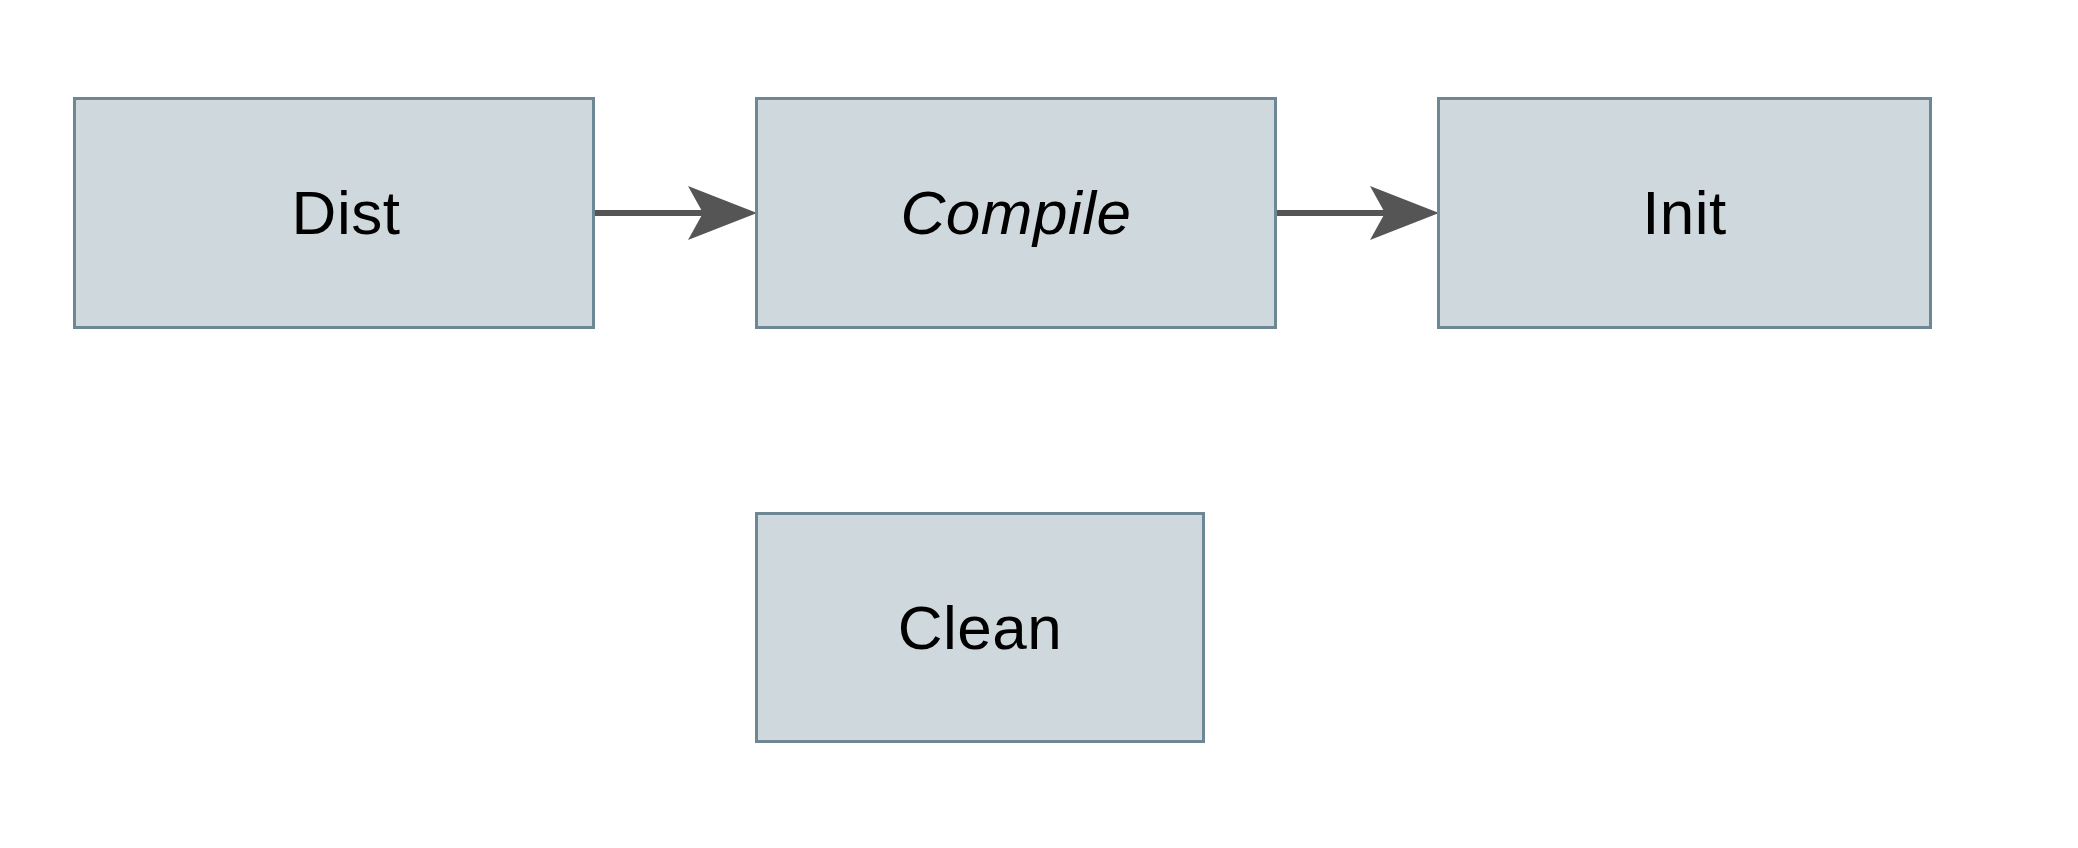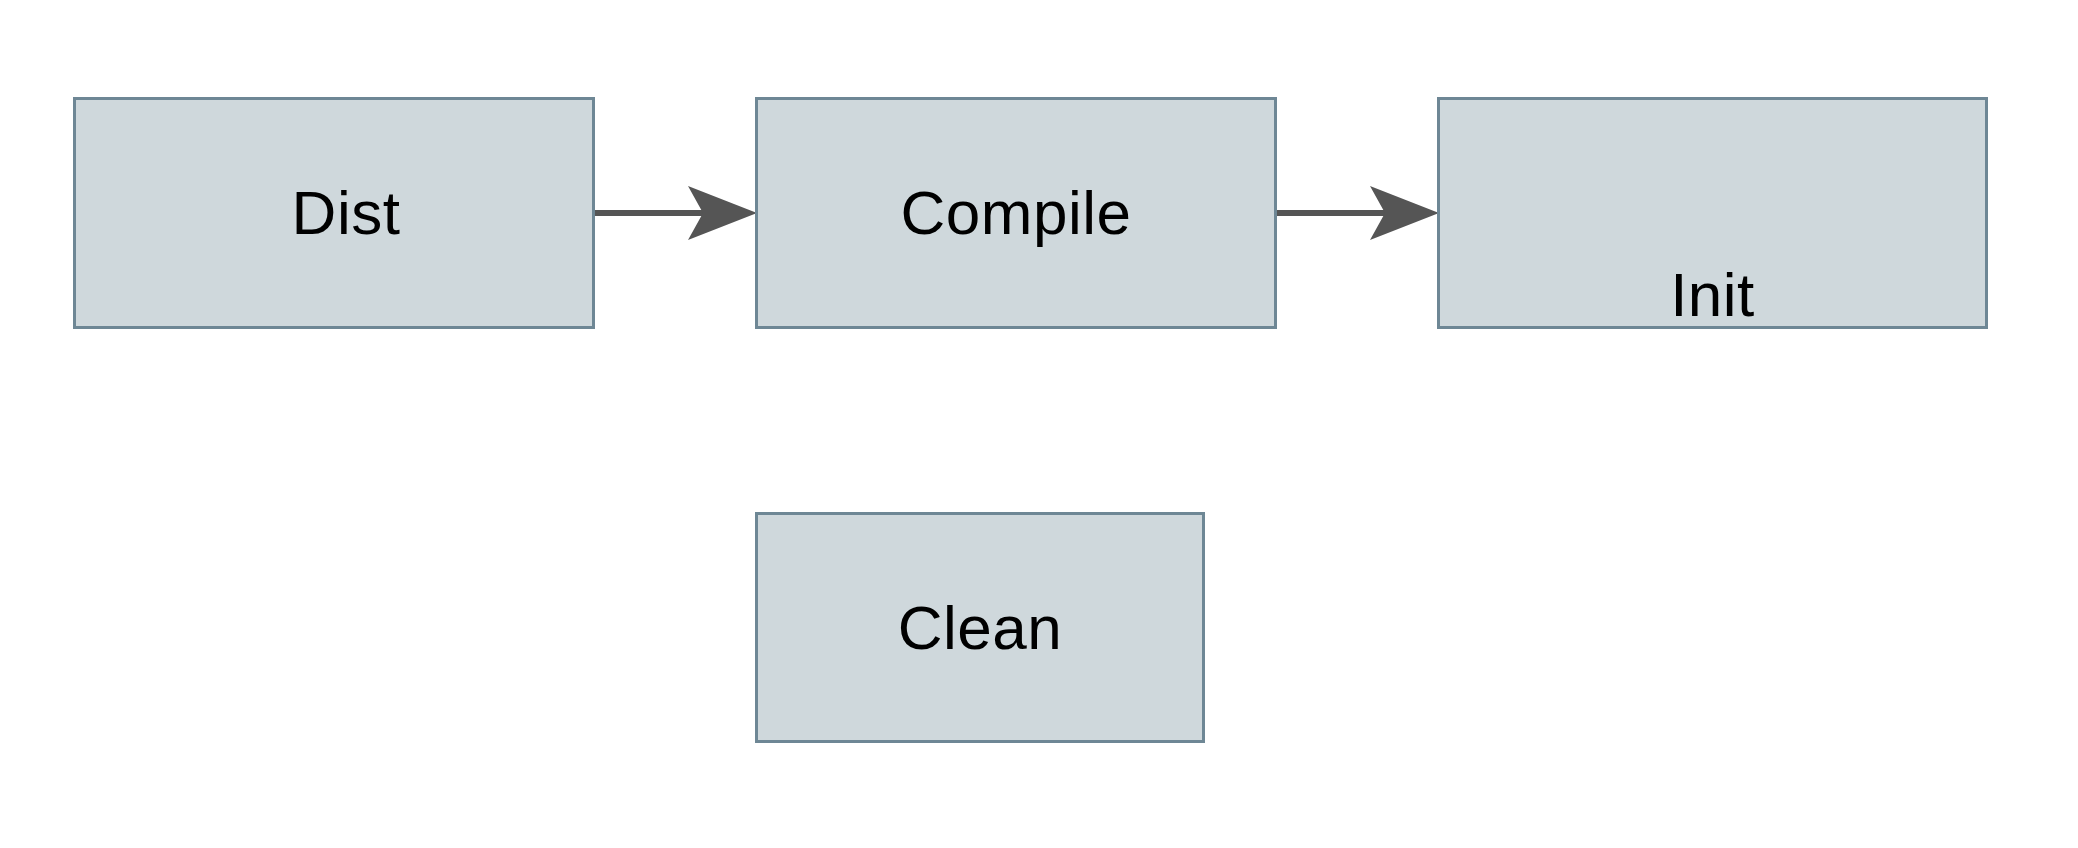--- a/index.html
+++ b/index.html
@@ -75,25 +75,25 @@
     <g>
       <path class="edge-line" d="M 1277 213 L 1387 213"></path>
       <path class="edge-head" d="M 1439 213 L 1370 186 L 1385 213 L 1370 240 Z"></path>
     </g>
   </svg>
 
   <div class="node" style="left:73px; top:97px; width:522px; height:232px;padding-left:24px;">
     <span class="node-label">Dist</span>
   </div>
 
-  <div class="node" style="left:755px; top:97px; width:522px; height:232px;">
+  <div class="node" style="left:755px; top:97px; width:522px; height:232px;font-style:italic;">
     <span class="node-label">Compile</span>
   </div>
 
-  <div class="node" style="left:1437px; top:97px; width:551px; height:232px;align-items:flex-end;">
+  <div class="node" style="left:1437px; top:97px; width:495px; height:232px;">
     <span class="node-label">Init</span>
   </div>
 
   <div class="node" style="left:755px; top:512px; width:450px; height:231px;">
     <span class="node-label">Clean</span>
   </div>
 
 </div>
 
 </body></html>

